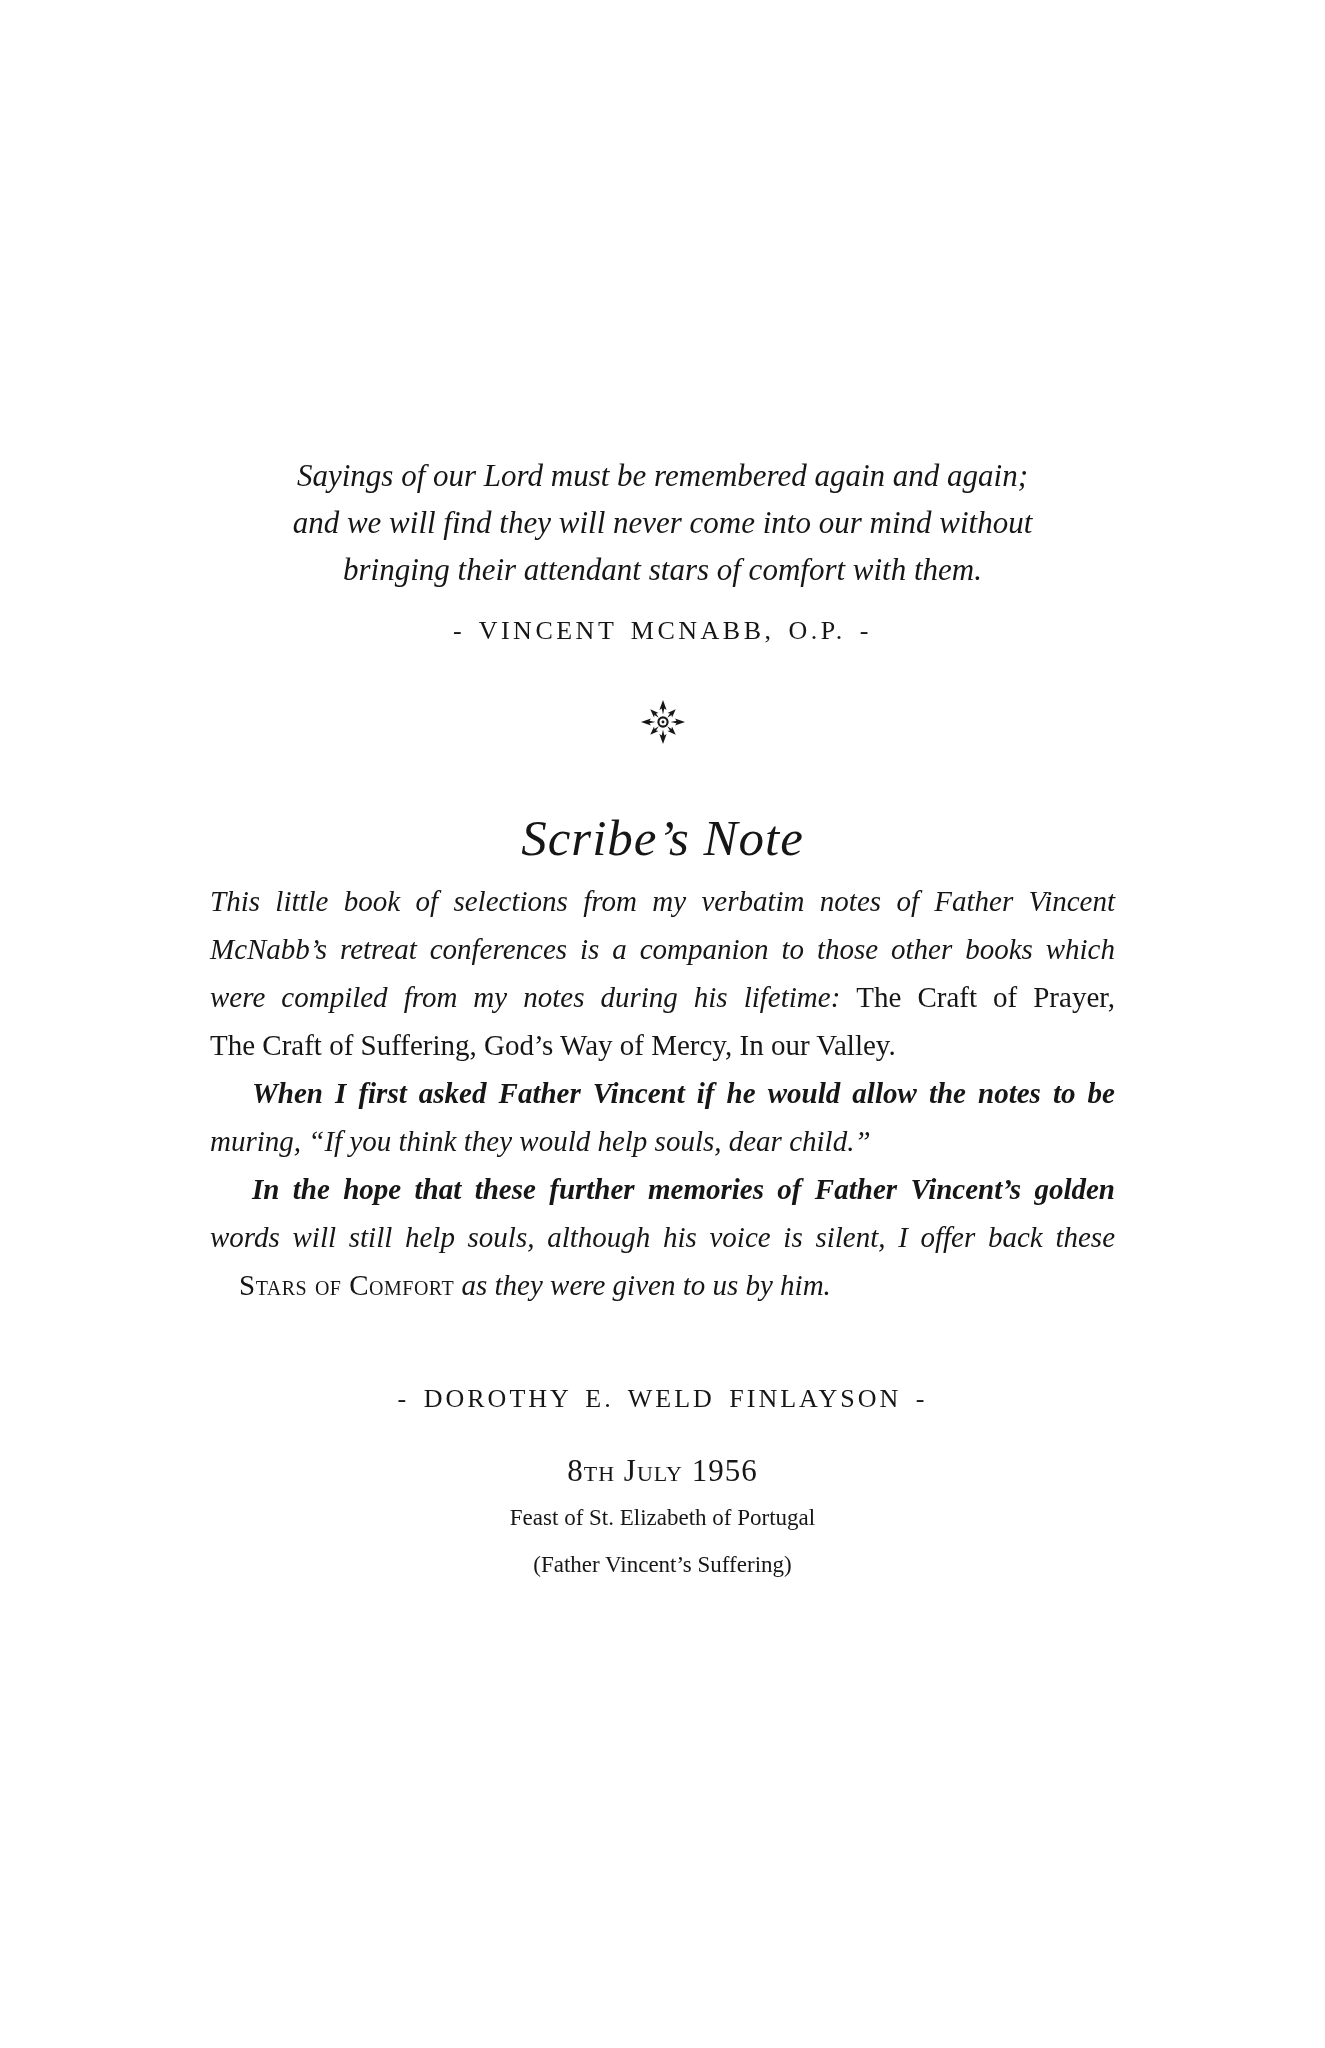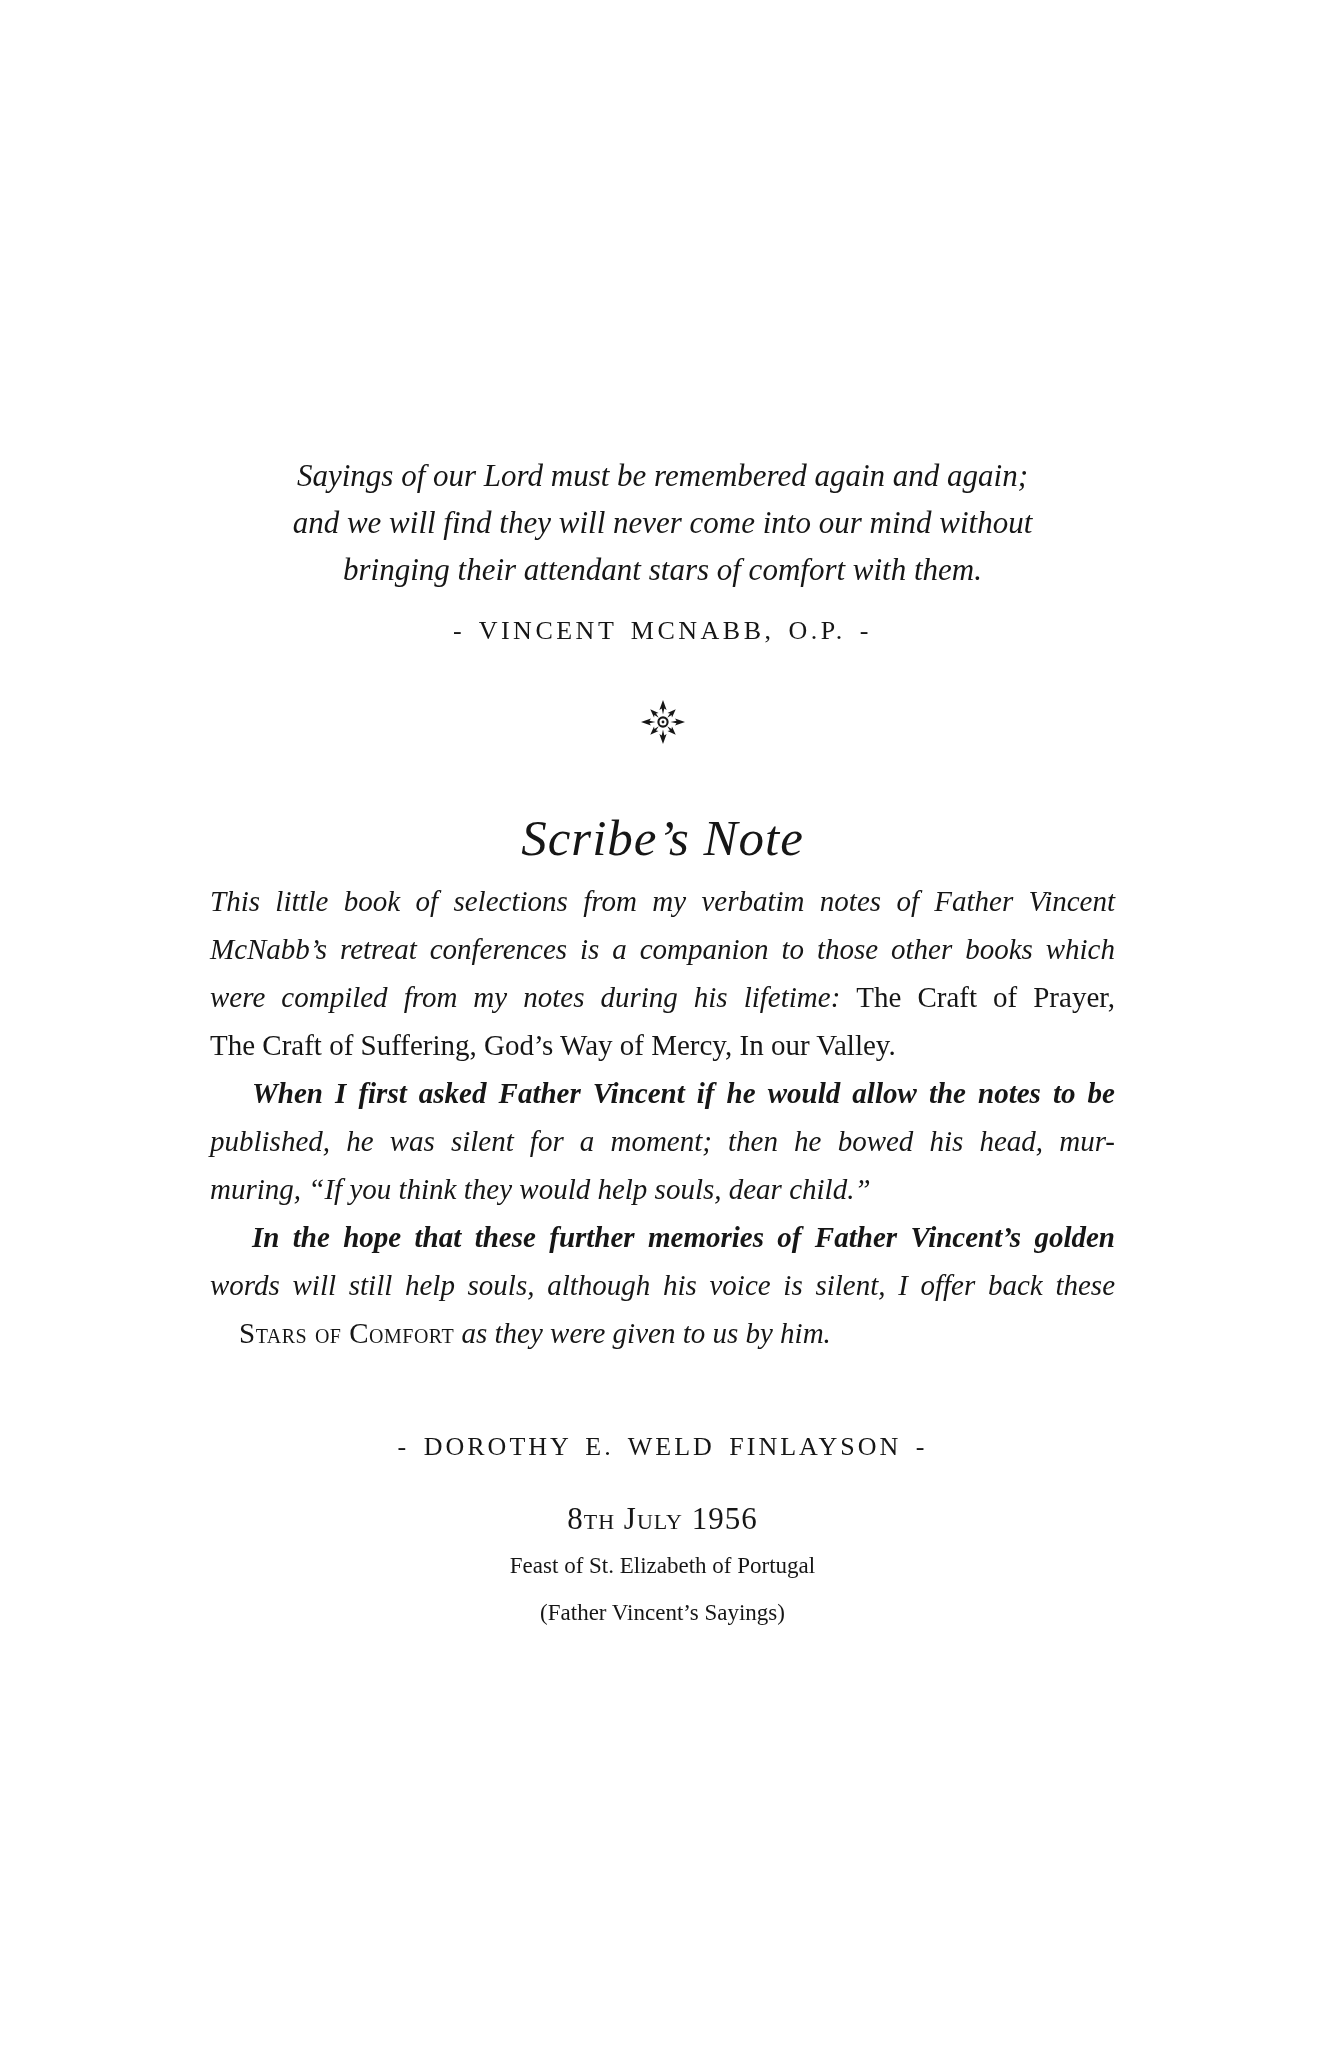--- a/index.html
+++ b/index.html
@@ -135,33 +135,32 @@
 
       <div>
         <div class="bline">This little book of selections from my verbatim notes of Father Vincent</div>
         <div class="bline">McNabb’s retreat conferences is a companion to those other books which</div>
         <div class="bline"><span>were compiled from my notes during his lifetime:</span> <span class="roman">The Craft of Prayer,</span></div>
         <div class="bline last roman">The Craft of Suffering, God’s Way of Mercy, In our Valley.</div>
       </div>
 
       <div>
         <div class="bline indent">When I first asked Father Vincent if he would allow the notes to be</div>
-        <div class="bline">published, he was silent for a moment; then he bowed his head, mur-</div>
         <div class="bline last">muring, “If you think they would help souls, dear child.”</div>
       </div>
 
       <div>
         <div class="bline indent">In the hope that these further memories of Father Vincent’s golden</div>
         <div class="bline">words will still help souls, although his voice is silent, I offer back these</div>
         <div class="bline last"><span class="sc">Stars of Comfort</span> <span>as they were given to us by him.</span></div>
       </div>
 
     </div>
 
     <div class="signature">
       <div class="sig-name">- DOROTHY E. WELD FINLAYSON -</div>
       <div class="sig-date">8th July 1956</div>
       <div class="sig-feast">Feast of St. Elizabeth of Portugal</div>
-      <div class="sig-birthday">(Father Vincent’s Sayings)</div>
+      <div class="sig-birthday">(Father Vincent’s Suffering)</div>
     </div>
 
   </div>
 </div>
 
 </body></html>

